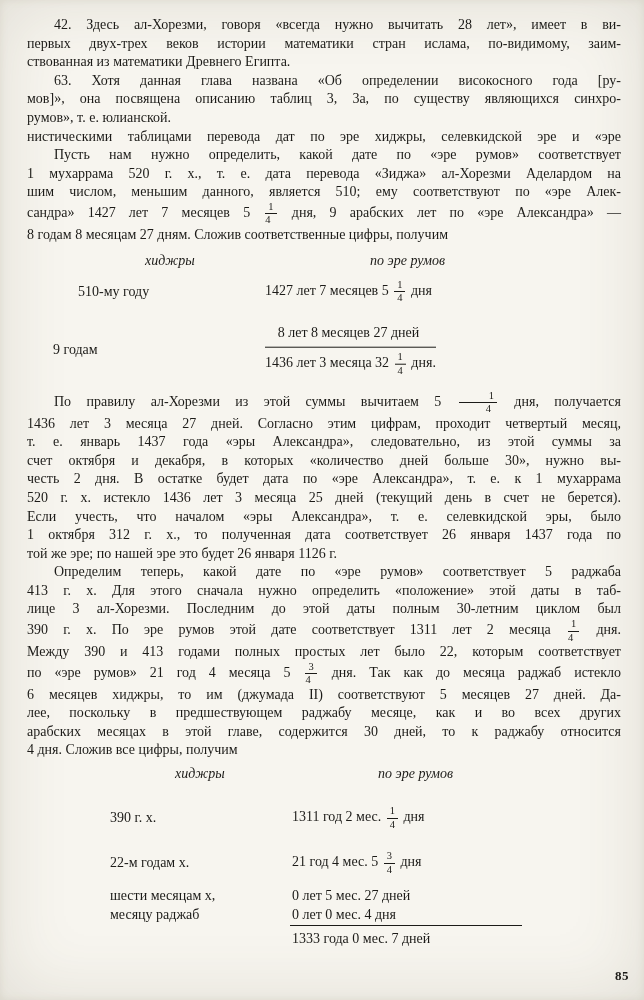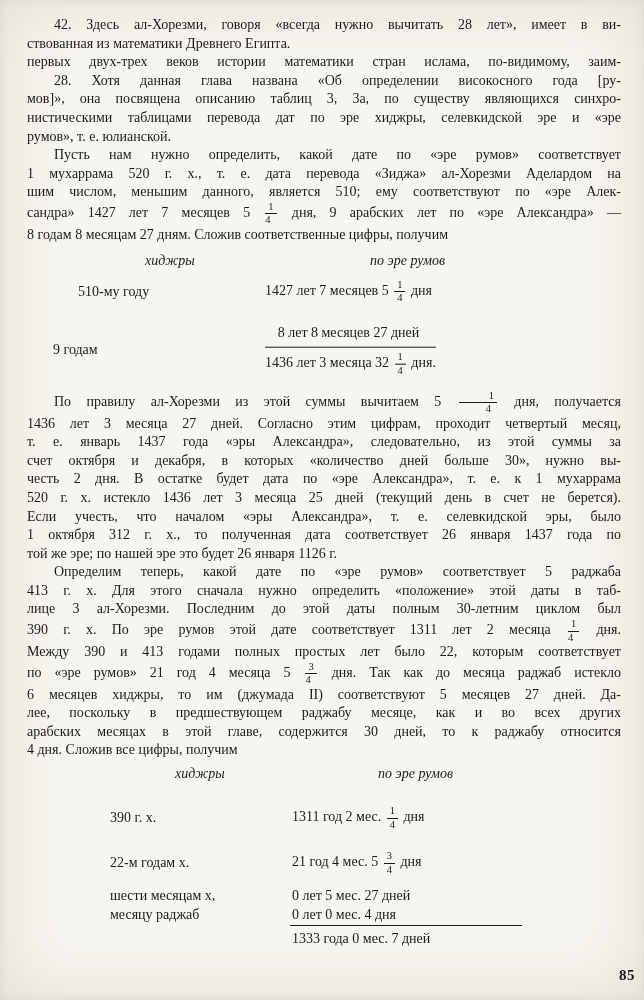--- a/index.html
+++ b/index.html
@@ -48,41 +48,41 @@
   .t2-row.r2{height:46px;}
   .t2-row.r3{height:19px;}
   .t2-row.r4{height:19px;}
   .t2-row.total{height:21px;}
   .t2-label{position:absolute;left:83px;top:50%;transform:translateY(-50%);white-space:nowrap;}
   .t2-value{position:absolute;left:265px;top:50%;transform:translateY(-50%);white-space:nowrap;}
   .t2-rule{position:relative;height:4px;}
   .rule-line{position:absolute;left:263px;top:1px;width:232px;border-top:1.4px solid #1c1b18;}
 
   .pagenum{
-    position:absolute;right:9px;bottom:16px;
-    font-size:15px;font-weight:bold;letter-spacing:.5px;
+    position:absolute;right:15px;bottom:16px;
+    font-size:13px;font-weight:bold;letter-spacing:.5px;
   }
 </style>
 </head>
 <body>
 
 <div class="page">
   <div class="text">
 
     <div class="para">
         <div class="line indent">42. Здесь ал-Хорезми, говоря «всегда нужно вычитать 28 лет», имеет в ви-</div>
+        <div class="line">первых двух-трех веков истории математики стран ислама, по-видимому, заим-</div>
         <div class="line lastline">ствованная из математики Древнего Египта.</div>
-        <div class="line">первых двух-трех веков истории математики стран ислама, по-видимому, заим-</div>
       </div>
 
     <div class="para">
-        <div class="line indent">28. Хотя данная глава названа «Об определении високосного года [ру-</div>
+        <div class="line indent">63. Хотя данная глава названа «Об определении високосного года [ру-</div>
         <div class="line">мов]», она посвящена описанию таблиц 3, 3а, по существу являющихся синхро-</div>
+        <div class="line lastline">румов», т. е. юлианской.</div>
         <div class="line">нистическими таблицами перевода дат по эре хиджры, селевкидской эре и «эре</div>
-        <div class="line lastline">румов», т. е. юлианской.</div>
       </div>
 
     <div class="para">
         <div class="line indent">Пусть нам нужно определить, какой дате по «эре румов» соответствует</div>
         <div class="line">1 мухаррама 520 г. х., т. е. дата перевода «Зиджа» ал-Хорезми Аделардом на</div>
         <div class="line">шим числом, меньшим данного, является 510; ему соответствуют по «эре Алек-</div>
         <div class="line">сандра» 1427 лет 7 месяцев 5 <span class="frac"><span class="num">1</span><span class="den">4</span></span> дня, 9 арабских лет по «эре Александра» —</div>
         <div class="line lastline">8 годам 8 месяцам 27 дням. Сложив соответственные цифры, получим</div>
       </div>
 

